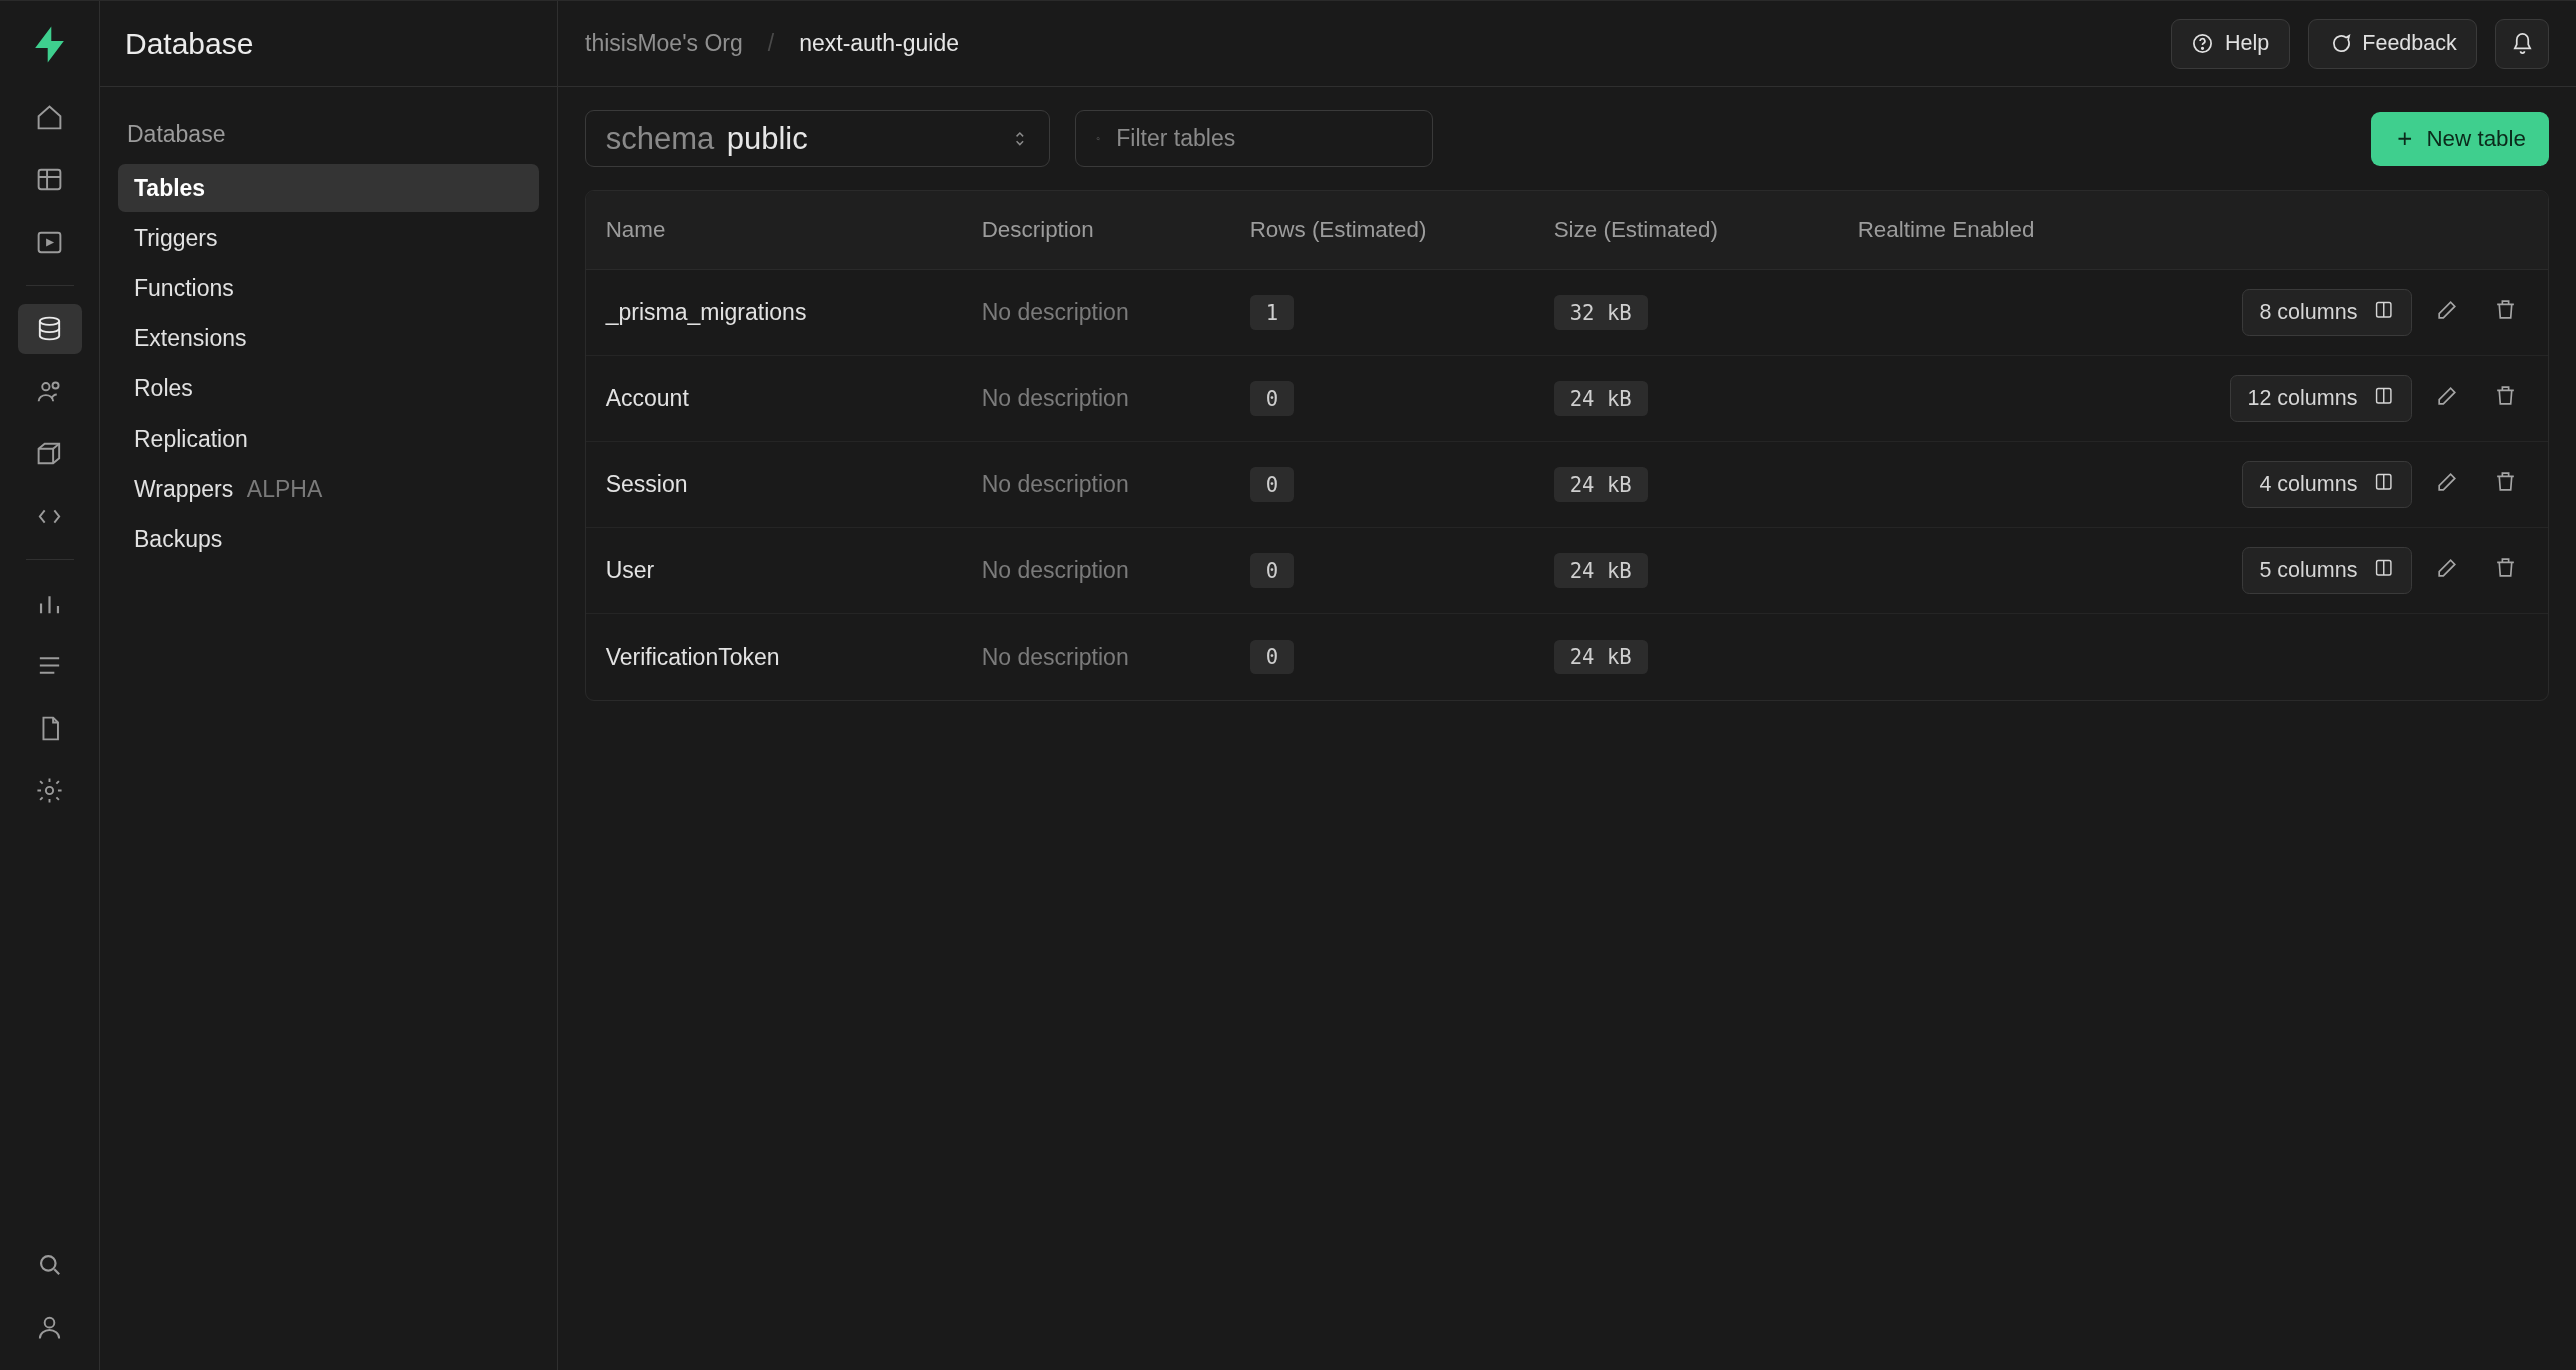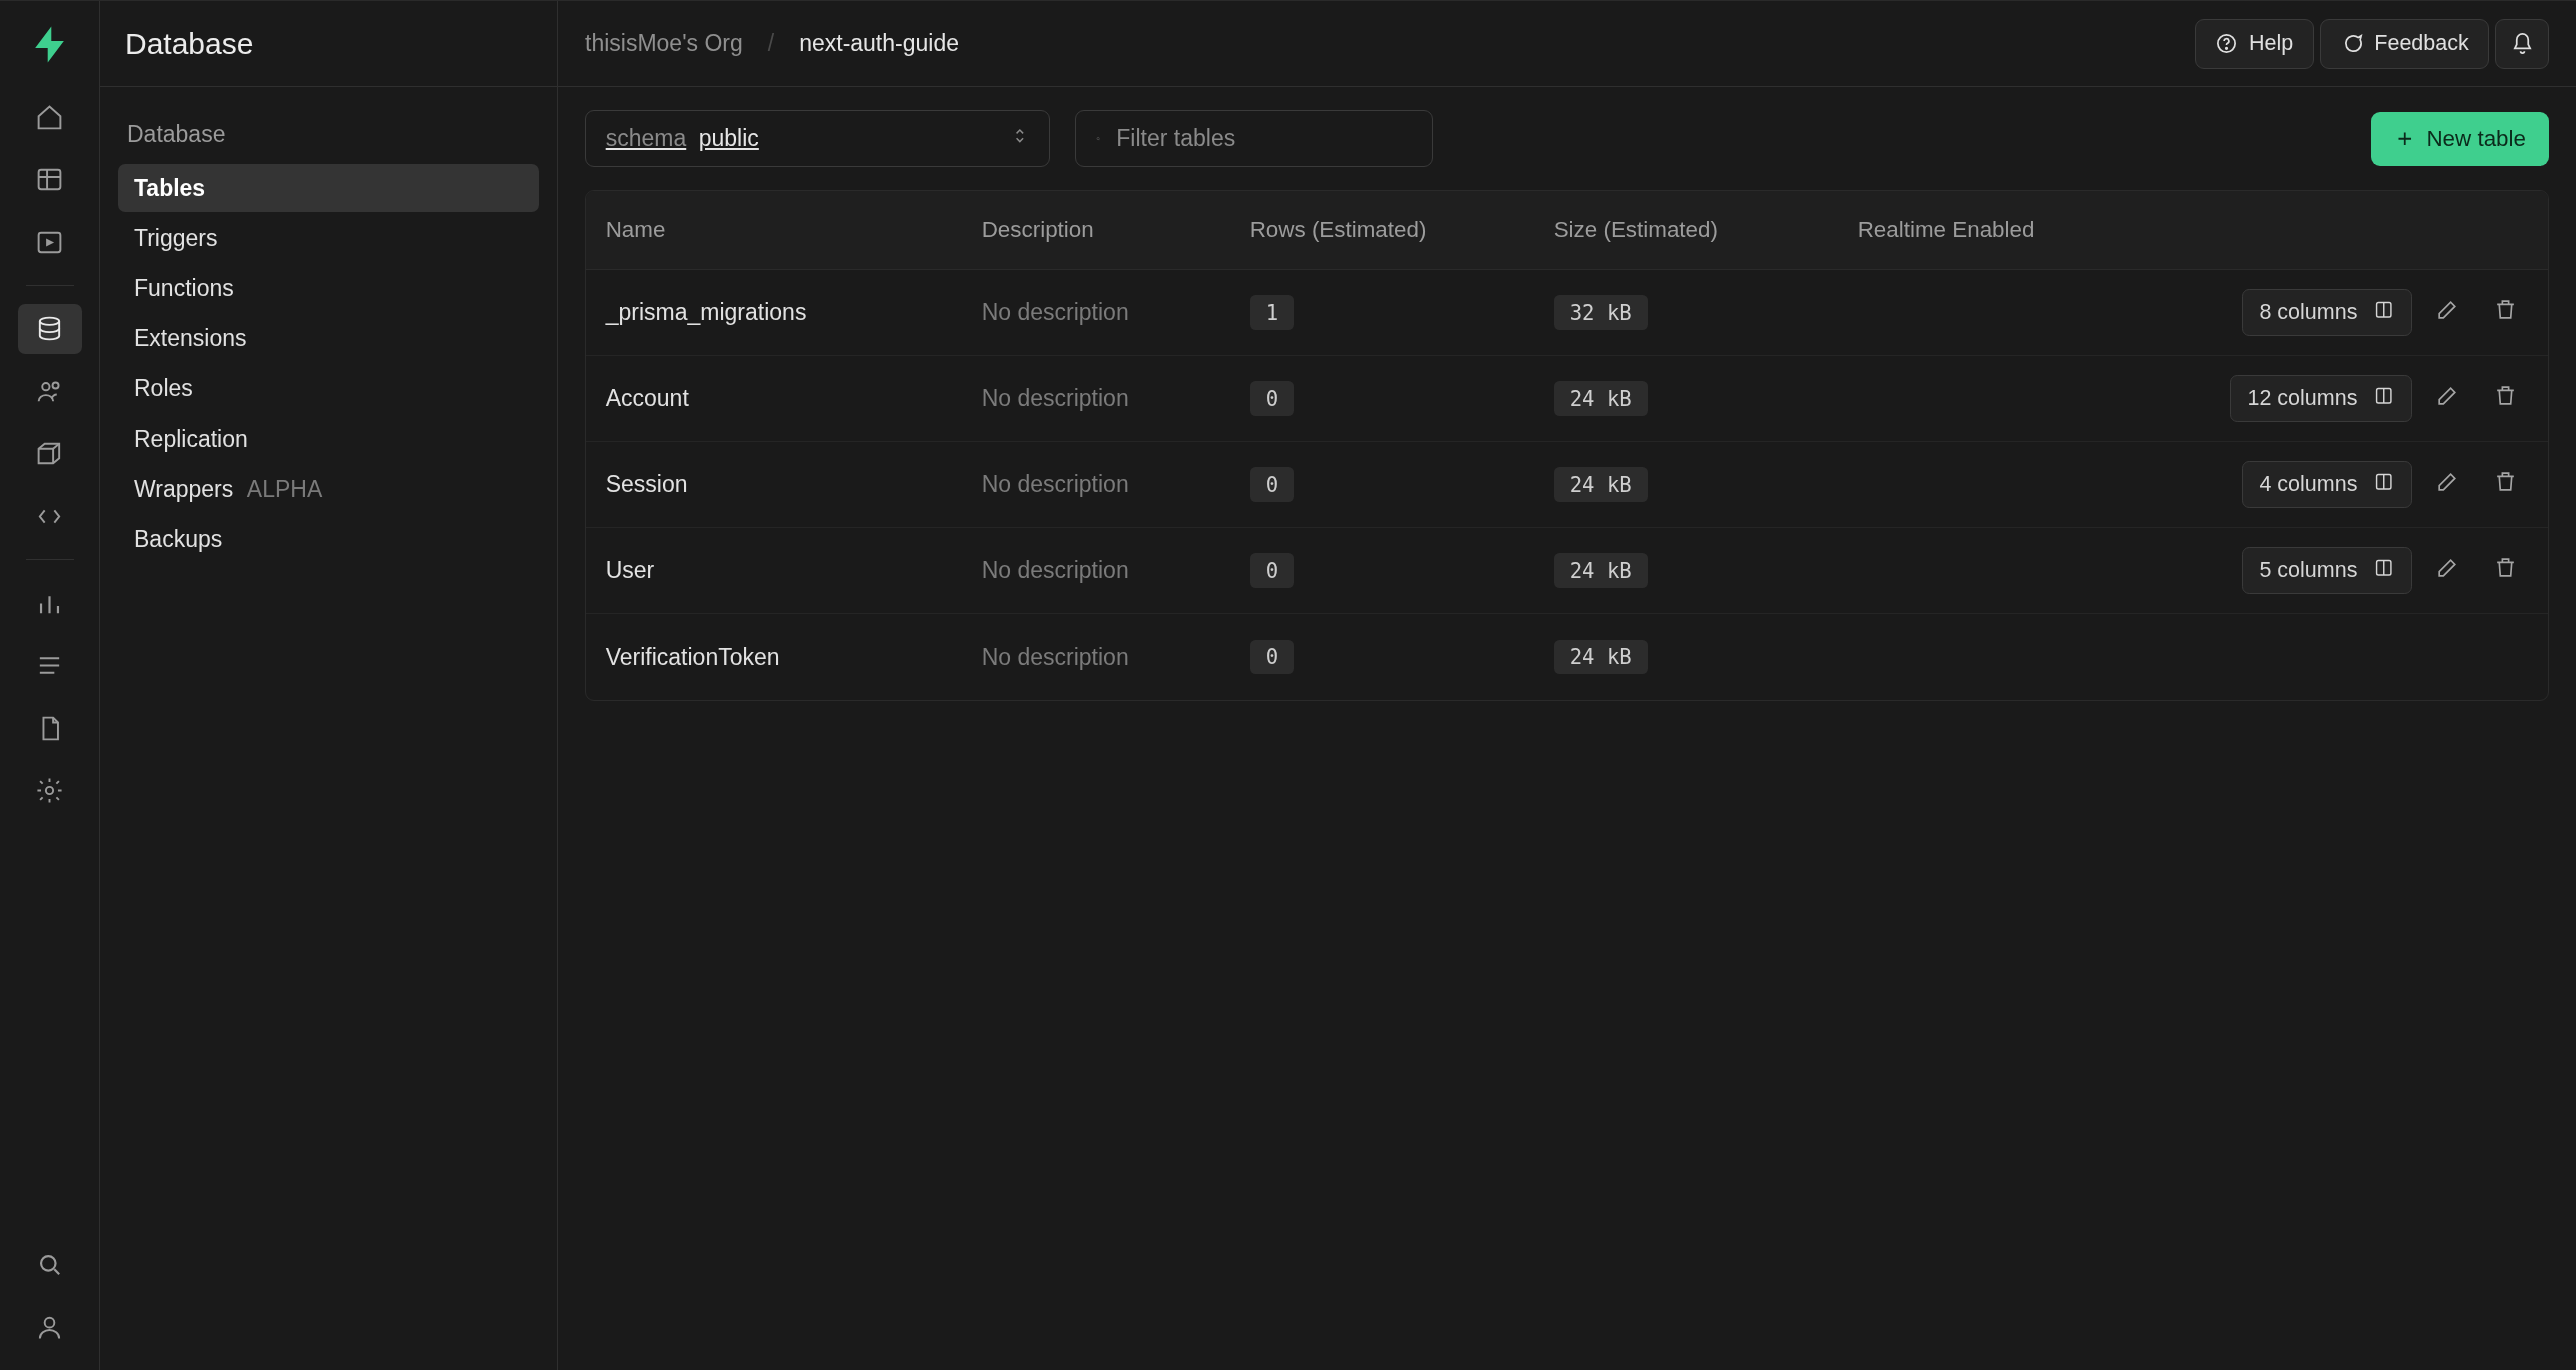--- a/index.html
+++ b/index.html
@@ -98,39 +98,38 @@
   .topbar-spacer { flex: 1; }
   .btn {
     display: flex; align-items: center; gap: 10.7px;
     height: 50px; padding: 0 19.7px;
     border: 0.9px solid #3a3a3a;
     border-radius: 9px;
     font-size: 21.5px;
     color: #e0e0e0;
     background: #232323;
     cursor: pointer;
-    margin-left: 6px;
+    margin-left: 18px;
   }
   .btn svg { width: 23px; height: 23px; }
   .btn.icon-only { padding: 0 14.3px; }
 
   .toolbar {
     display: flex;
     align-items: center;
     padding: 23px 27px;
     gap: 25px;
   }
   .schema-select {
     display: flex; align-items: center;
     height: 57px; width: 465px;
     border: 0.9px solid #3a3a3a; border-radius: 9px;
     padding: 0 19.7px;
-    font-size: 23px;
+    font-size: 31px;
     position: relative;
-    text-decoration: underline;
   }
   .schema-label { color: #8a8a8a; margin-right: 12.5px; }
   .schema-value { color: #e6e6e6; }
   .schema-caret { position: absolute; right: 19.7px; color: #8a8a8a; }
   .filter-input {
     display: flex; align-items: center;
     height: 57px; width: 358px;
     border: 0.9px solid #3a3a3a; border-radius: 9px;
     padding: 0 19.7px;
     gap: 16px;

